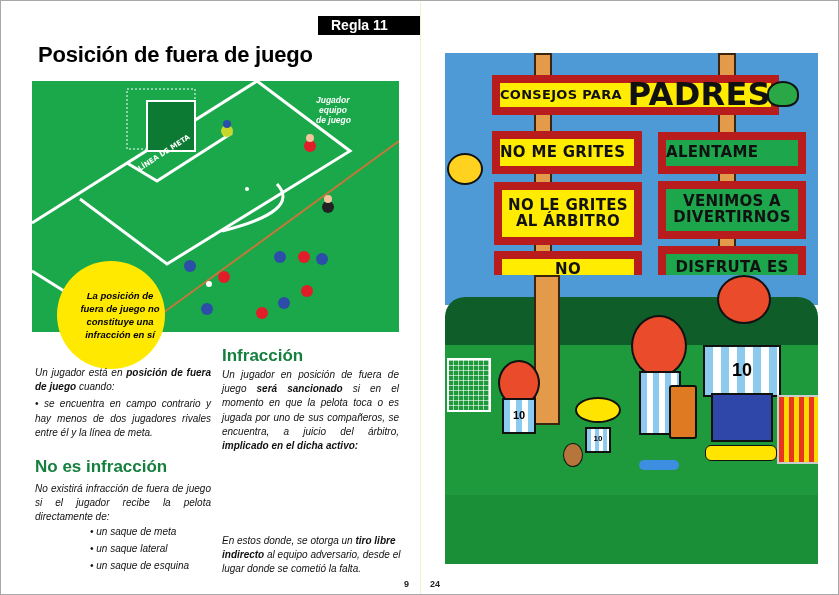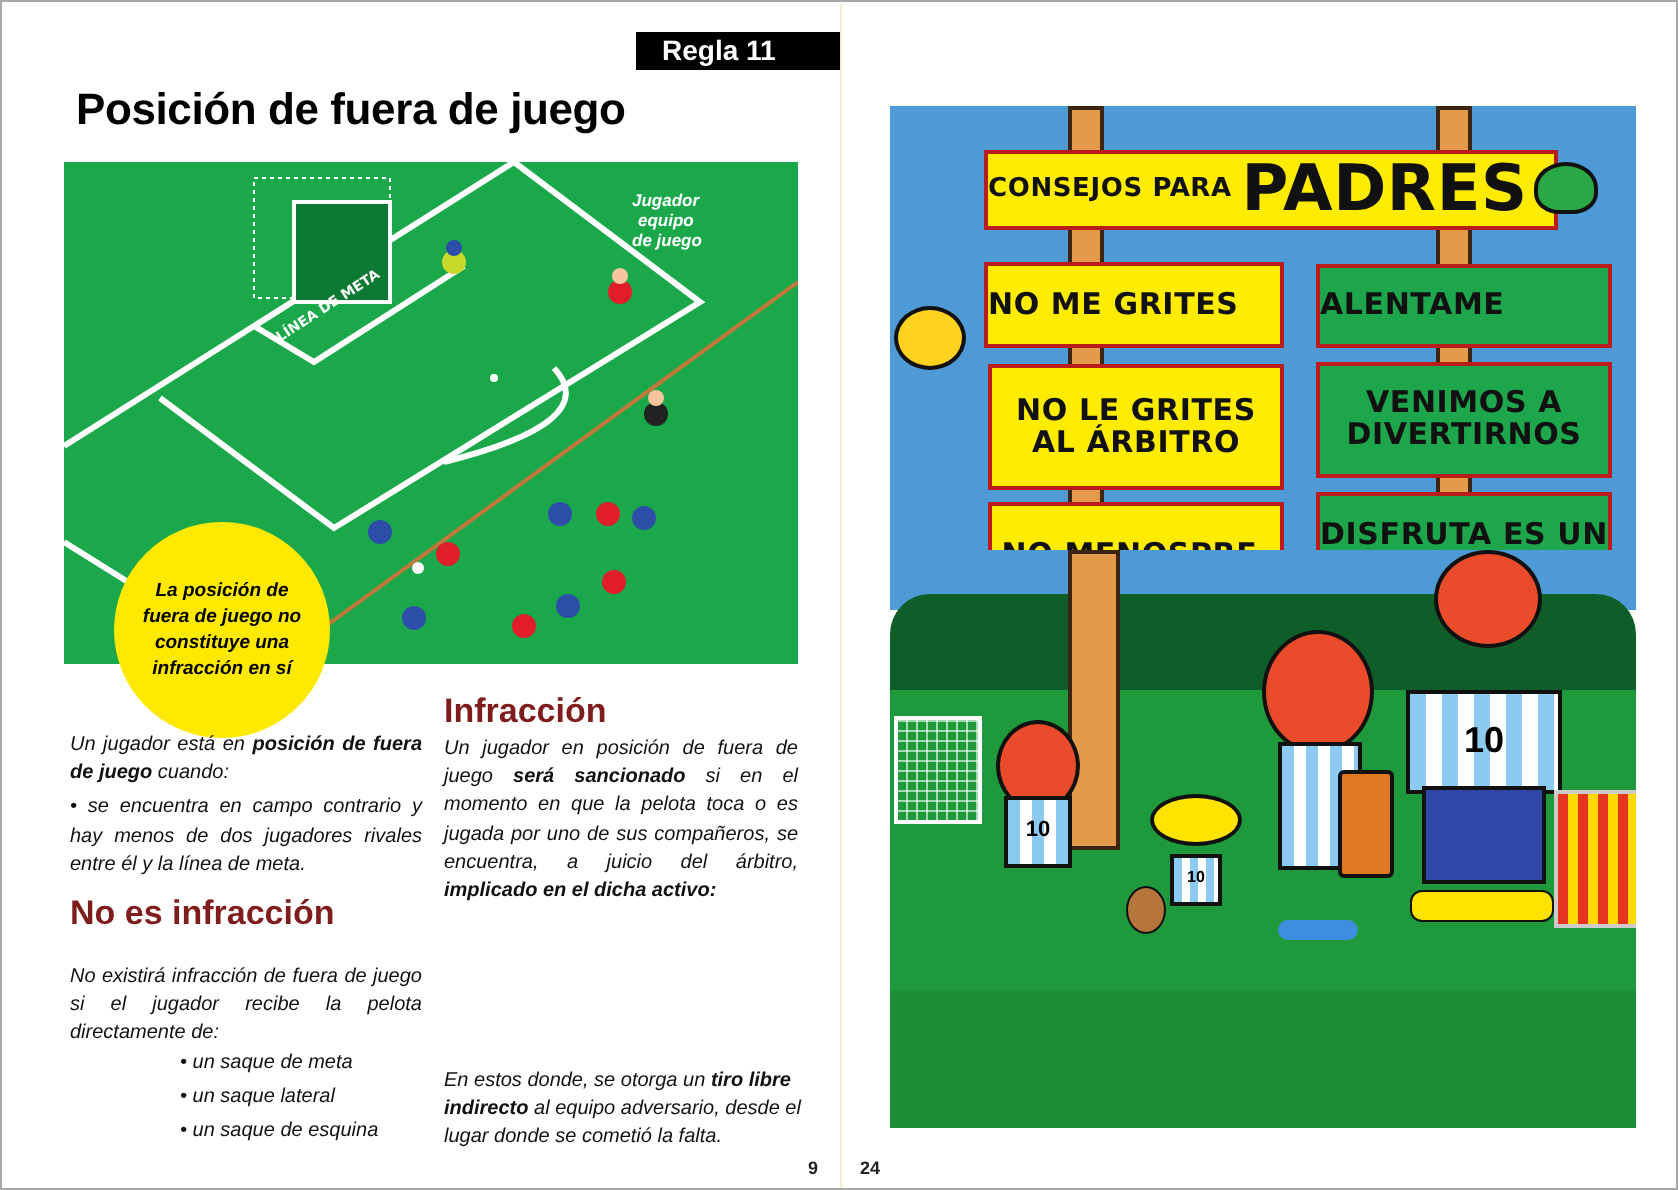--- a/index.html
+++ b/index.html
@@ -8,41 +8,41 @@
   .page-left{position:absolute;left:1px;top:1px;width:418px;height:592px;}
   .gutter{position:absolute;left:419px;top:1px;width:1px;height:592px;background:#f3efc8;}
   .page-right{position:absolute;left:420px;top:1px;width:417px;height:592px;}
 
   .rule-tab{position:absolute;left:316px;top:14px;width:102px;height:19px;background:#000;color:#fff;font-weight:bold;font-size:14px;line-height:19px;padding-left:13px;box-sizing:border-box;}
   .page-title{position:absolute;left:36px;top:40px;font-size:22px;font-weight:bold;color:#000;letter-spacing:-0.2px;}
 
   .field{position:absolute;left:30px;top:79px;width:367px;height:251px;background:#1aa84a;overflow:hidden;}
   .field svg{position:absolute;left:0;top:0;}
   .offside-label{position:absolute;left:284px;top:14px;color:#fff;font-style:italic;font-weight:bold;font-size:8.5px;line-height:10px;text-align:left;}
-  .callout{position:absolute;left:55px;top:259px;width:108px;height:108px;border-radius:50%;background:#ffe900;display:flex;align-items:center;justify-content:center;text-align:center;}
+  .callout{position:absolute;left:55px;top:259px;width:108px;height:108px;border-radius:50%;background:#ffe900;display:flex;align-items:center;justify-content:flex-end;text-align:center;}
   .callout span{font-style:italic;font-weight:bold;font-size:9.5px;line-height:13px;color:#000;width:90px;}
 
   .body-text{font-family:"Liberation Sans",sans-serif;font-size:10px;line-height:14.2px;color:#111;font-style:italic;}
   .body-text b{font-weight:bold;}
   .col-left{position:absolute;left:33px;top:364px;width:176px;text-align:justify;}
   .col-right{position:absolute;left:220px;top:366px;width:177px;text-align:justify;}
-  .h2{font-size:17px;font-weight:bold;color:#7f1d1d;margin:0;}
+  .h2{font-size:17px;font-weight:bold;color:#15803d;margin:0;}
   .h2-infraccion{position:absolute;left:220px;top:344px;}
-  .h2-noes{position:absolute;left:33px;top:445px;}
+  .h2-noes{position:absolute;left:33px;top:455px;}
   .noes-text{position:absolute;left:33px;top:480px;width:176px;}
   .bullets-left{position:absolute;left:88px;top:523px;width:130px;}
   .bullets-left div,.bullets-right div{margin-bottom:3px;}
   .bullets-right{position:absolute;left:247px;top:461px;width:160px;}
   .closing{position:absolute;left:220px;top:532px;width:180px;}
   .p{margin:0 0 3px 0;}
   .pagenum{position:absolute;font-size:9px;font-weight:bold;color:#222;}
 
   .poster{position:absolute;left:24px;top:51px;width:373px;height:222px;background:#4d9ad6;overflow:hidden;}
   .poster-bottom{position:absolute;left:24px;top:273px;width:373px;height:289px;overflow:hidden;}
-  .sign{position:absolute;border:2px solid #b91c1c;display:flex;align-items:center;justify-content:flex-start;text-align:center;font-weight:bold;color:#111;font-family:"DejaVu Sans",sans-serif;letter-spacing:0.3px;line-height:1.05;box-sizing:border-box;}
+  .sign{position:absolute;border:8px solid #b91c1c;display:flex;align-items:center;justify-content:space-between;text-align:center;font-weight:bold;color:#111;font-family:"DejaVu Sans",sans-serif;letter-spacing:0.3px;line-height:1.05;box-sizing:border-box;}
   .sign.yellow{background:#ffec00;}
   .sign.green{background:#1da64c;}
   .post{position:absolute;background:#e49a4b;border:2px solid #3b2410;box-sizing:border-box;}
 </style>
 </head>
 <body>
 
 <div class="frame">
 
   <div class="page-left">

